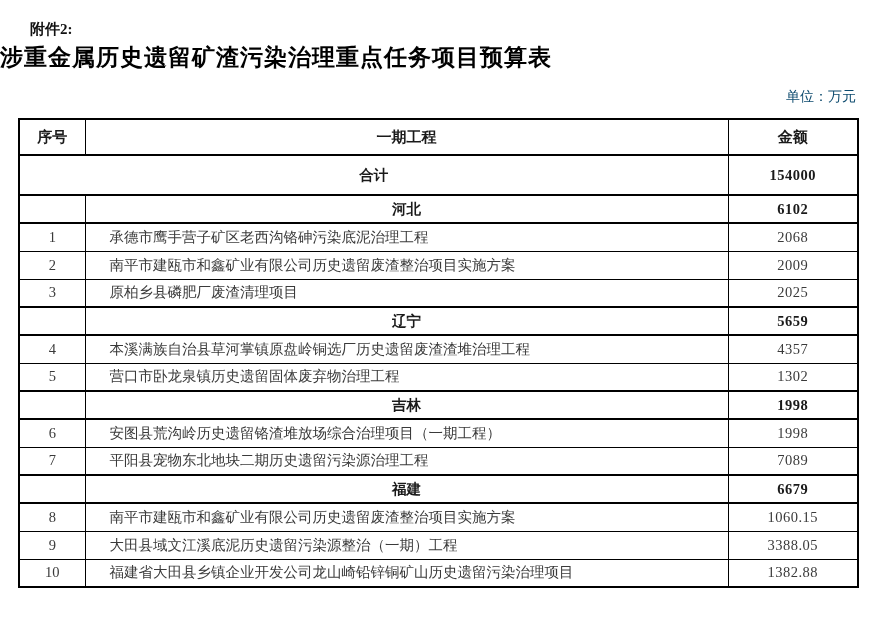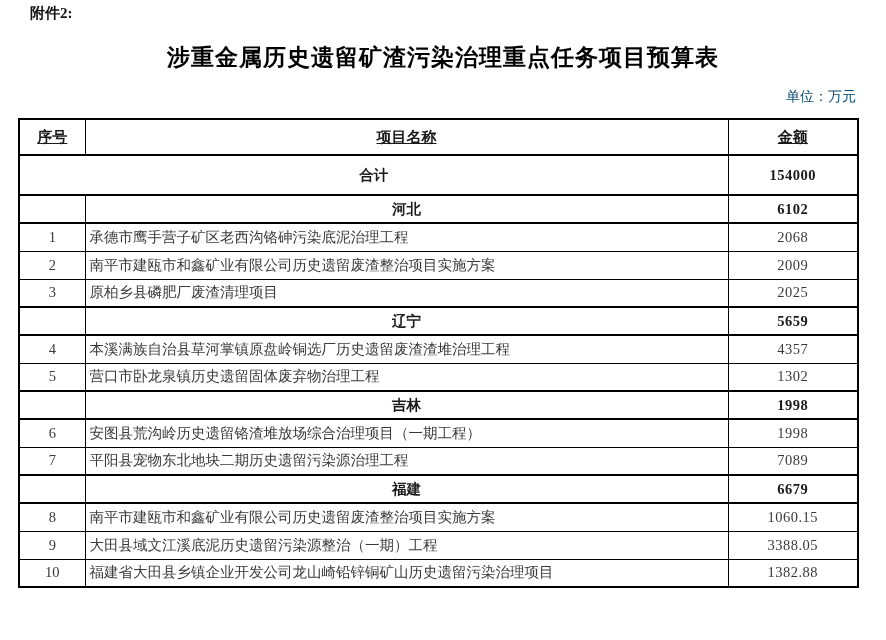--- a/index.html
+++ b/index.html
@@ -4,26 +4,26 @@
 <style>
   * { margin: 0; padding: 0; box-sizing: border-box; }
   html, body {
     width: 886px; height: 640px;
     background: #ffffff;
     font-family: "Liberation Serif", "DejaVu Serif", serif;
     color: #1a1a1a;
   }
   .page { position: relative; width: 886px; height: 640px; overflow: hidden; }
   .attachment-label {
-    position: absolute; left: 14px; top: 4px;
+    position: absolute; left: 14px; top: 20px;
     font-size: 15px; font-weight: bold; color: #111; padding-left: 16px;
   }
   .doc-title {
     position: absolute; left: 0; top: 42px; width: 886px;
-    text-align: center; font-size: 23px; font-weight: bold;
+    text-align: left; font-size: 23px; font-weight: bold;
     letter-spacing: 1px; color: #000;
   }
   .unit-note {
     position: absolute; top: 88px; right: 30px;
     font-size: 14px; color: #0c4a6e;
   }
   table.budget {
     position: absolute; left: 18px; top: 118px;
     width: 839px;
     border-collapse: collapse;
@@ -35,25 +35,25 @@
   table.budget th, table.budget td {
     border: 1px solid #000;
     font-size: 14.5px;
     text-align: center;
     vertical-align: middle;
     padding: 2px 4px;
     overflow: hidden;
     white-space: nowrap;
   }
   table.budget { border: 2px solid #000; }
-  tr.hdr th { height: 36px; font-weight: bold; font-size: 15px; border-bottom-width: 2px; text-decoration: underline; }
+  tr.hdr th { height: 36px; font-weight: bold; font-size: 15px; border-bottom-width: 2px; }
   tr.total-row td { height: 40px; font-weight: bold; border-top-width: 2px; border-bottom-width: 2px; }
   tr.province-row td { height: 28px; font-weight: bold; border-top-width: 2px; border-bottom-width: 2px; }
   tr.project-row td { height: 28px; font-weight: normal; color: #3a3a3a; }
-  tr.project-row td.name-cell { text-align: left; padding-left: 4px; }
+  tr.project-row td.name-cell { text-align: left; padding-left: 24px; }
   td.amt-cell { letter-spacing: 0.5px; margin-left: 9px; }
 </style>
 </head>
 <body>
 
 <div class="page">
 
   <div class="attachment-label">附件2:</div>
 
   <div class="doc-title">涉重金属历史遗留矿渣污染治理重点任务项目预算表</div>
@@ -63,21 +63,21 @@
   <table class="budget">
     <colgroup>
         <col class="c-no">
         <col class="c-name">
         <col class="c-amt">
       </colgroup>
 
     <tbody>
         <tr class="hdr">
       <th>序号</th>
-      <th>项目名称</th>
+      <th>一期工程</th>
       <th>金额</th>
     </tr>
 
     <tr class="total-row">
       <td colspan="2">合计</td>
       <td class="amt-cell">154000</td>
     </tr>
 
     <tr class="province-row">
       <td></td>

